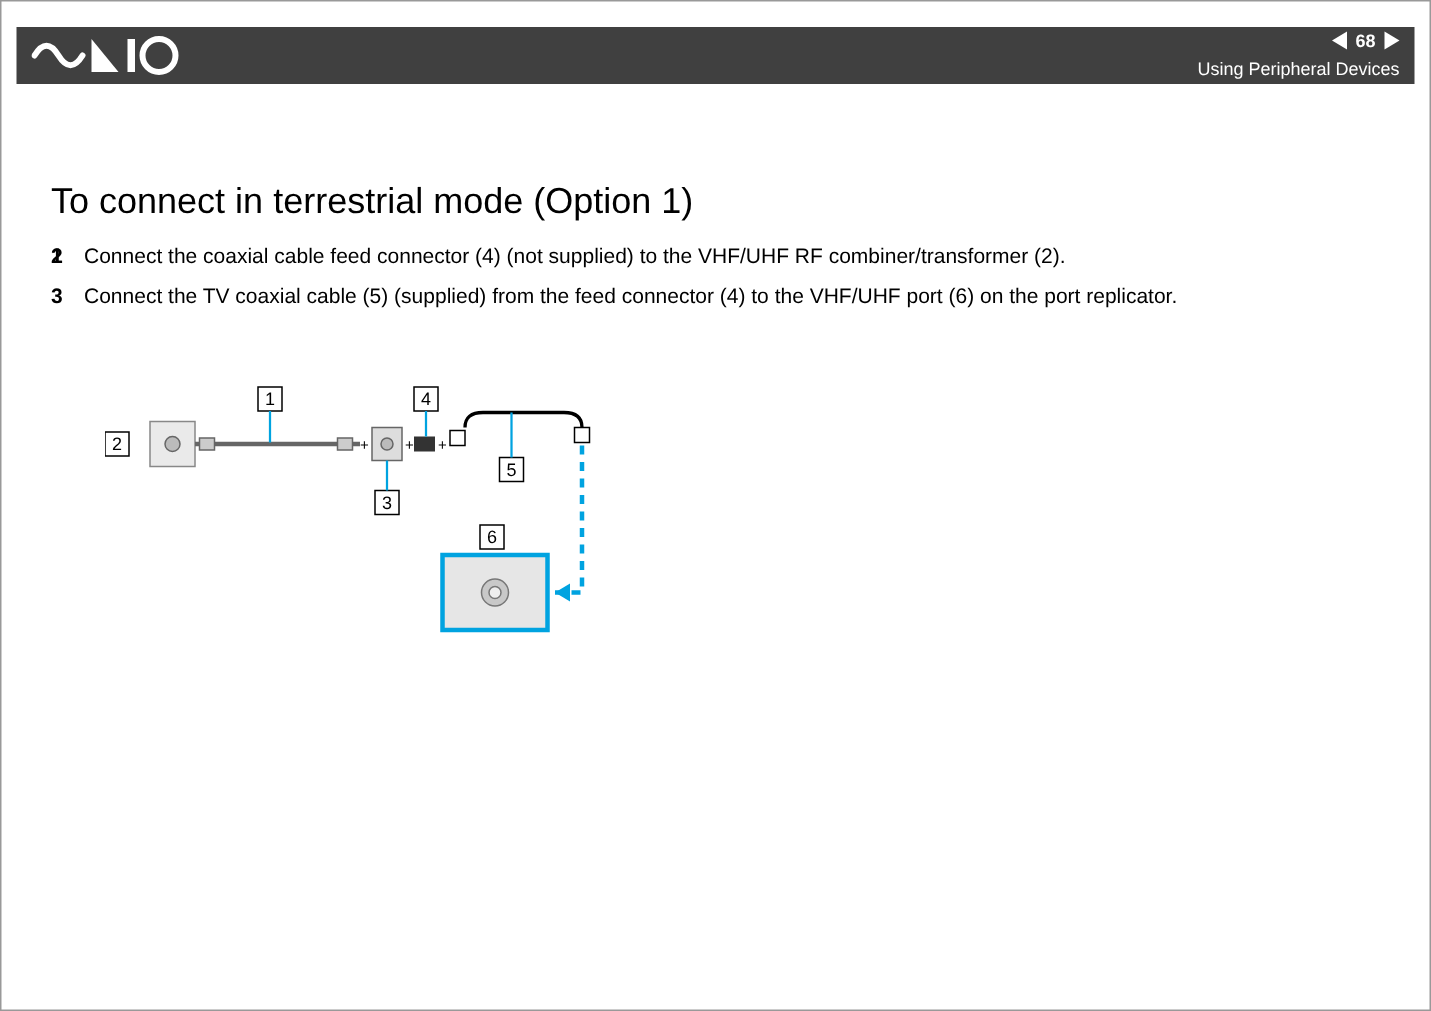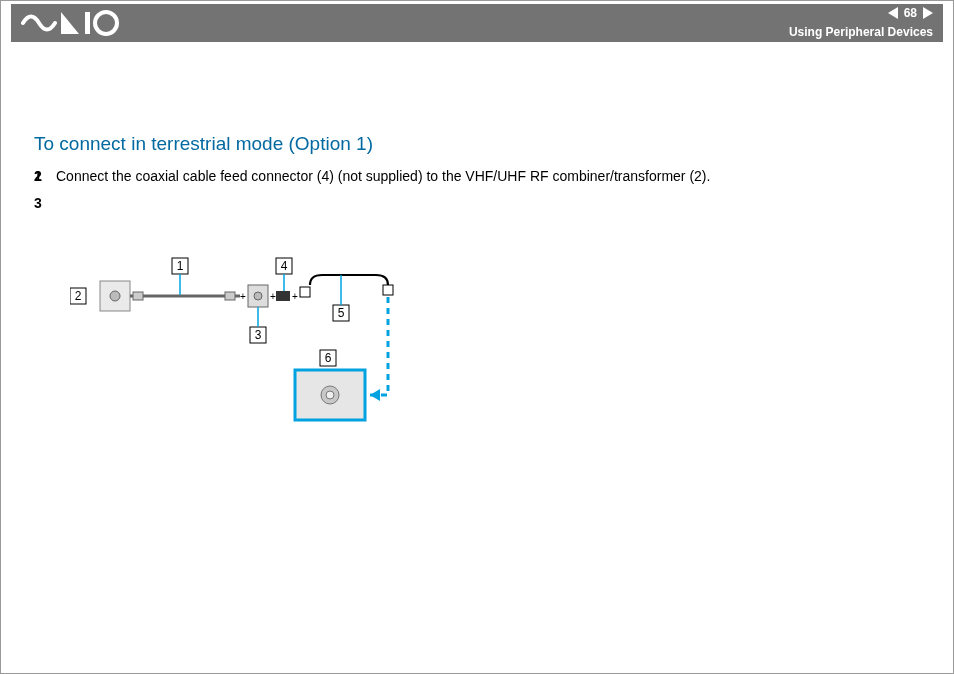--- a/index.html
+++ b/index.html
@@ -14,24 +14,24 @@
   }
   .page-border {
     position: absolute;
     inset: 0;
     border: 1px solid #999;
     pointer-events: none;
   }
   .top-bar {
     position: absolute;
     left: 11px;
-    top: 4px;
+    top: 18px;
     right: 11px;
     height: 38px;
-    background: #737373;
+    background: #404040;
     color: #fff;
   }
   .logo {
     position: absolute;
     left: 10px;
     top: 6px;
     height: 26px;
   }
   .page-nav {
     position: absolute;
@@ -49,33 +49,33 @@
     border-top: 6px solid transparent;
     border-bottom: 6px solid transparent;
   }
   .arrow.left  { border-right: 10px solid #fff; }
   .arrow.right { border-left: 10px solid #fff; }
   .section-title {
     position: absolute;
     right: 10px;
     bottom: 3px;
     font-size: 12px;
-    font-weight: bold;
+    font-weight: normal;
   }
   .content {
     position: absolute;
     left: 34px;
     right: 34px;
     top: 117px;
   }
   h2.subhead {
-    margin: 16px 0 12px 0;
-    font-size: 19px;
+    margin: 4px 0 12px 0;
+    font-size: 24px;
     font-weight: normal;
-    color: #0369a1;
+    color: #000000;
   }
   ol.steps {
     margin: 0;
     padding: 0;
     list-style: none;
     font-size: 14px;
     line-height: 1.35;
     color: #000;
   }
   ol.steps li {
@@ -126,20 +126,21 @@
   <ol class="steps">
     <li>
       <span class="num">1</span>
     </li>
     <li>
       <span class="num">2</span>
       <span>Connect the coaxial cable feed connector (4) (not supplied) to the VHF/UHF RF combiner/transformer (2).</span>
     </li>
     <li>
       <span class="num">3</span>
+      <span>Connect the TV coaxial cable (5) (supplied) from the feed connector (4) to the VHF/UHF port (6) on the port replicator.</span>
     </li>
   </ol>
 </div>
 
 <svg class="diagram" viewBox="0 0 400 200">
 
   <rect x="30" y="26" width="30" height="30" fill="#eaeaea" stroke="#888"></rect>
   <circle cx="45" cy="41" r="5" fill="#bbb" stroke="#666"></circle>
 
   <rect x="0" y="33" width="16" height="16" fill="#fff" stroke="#000"></rect>

